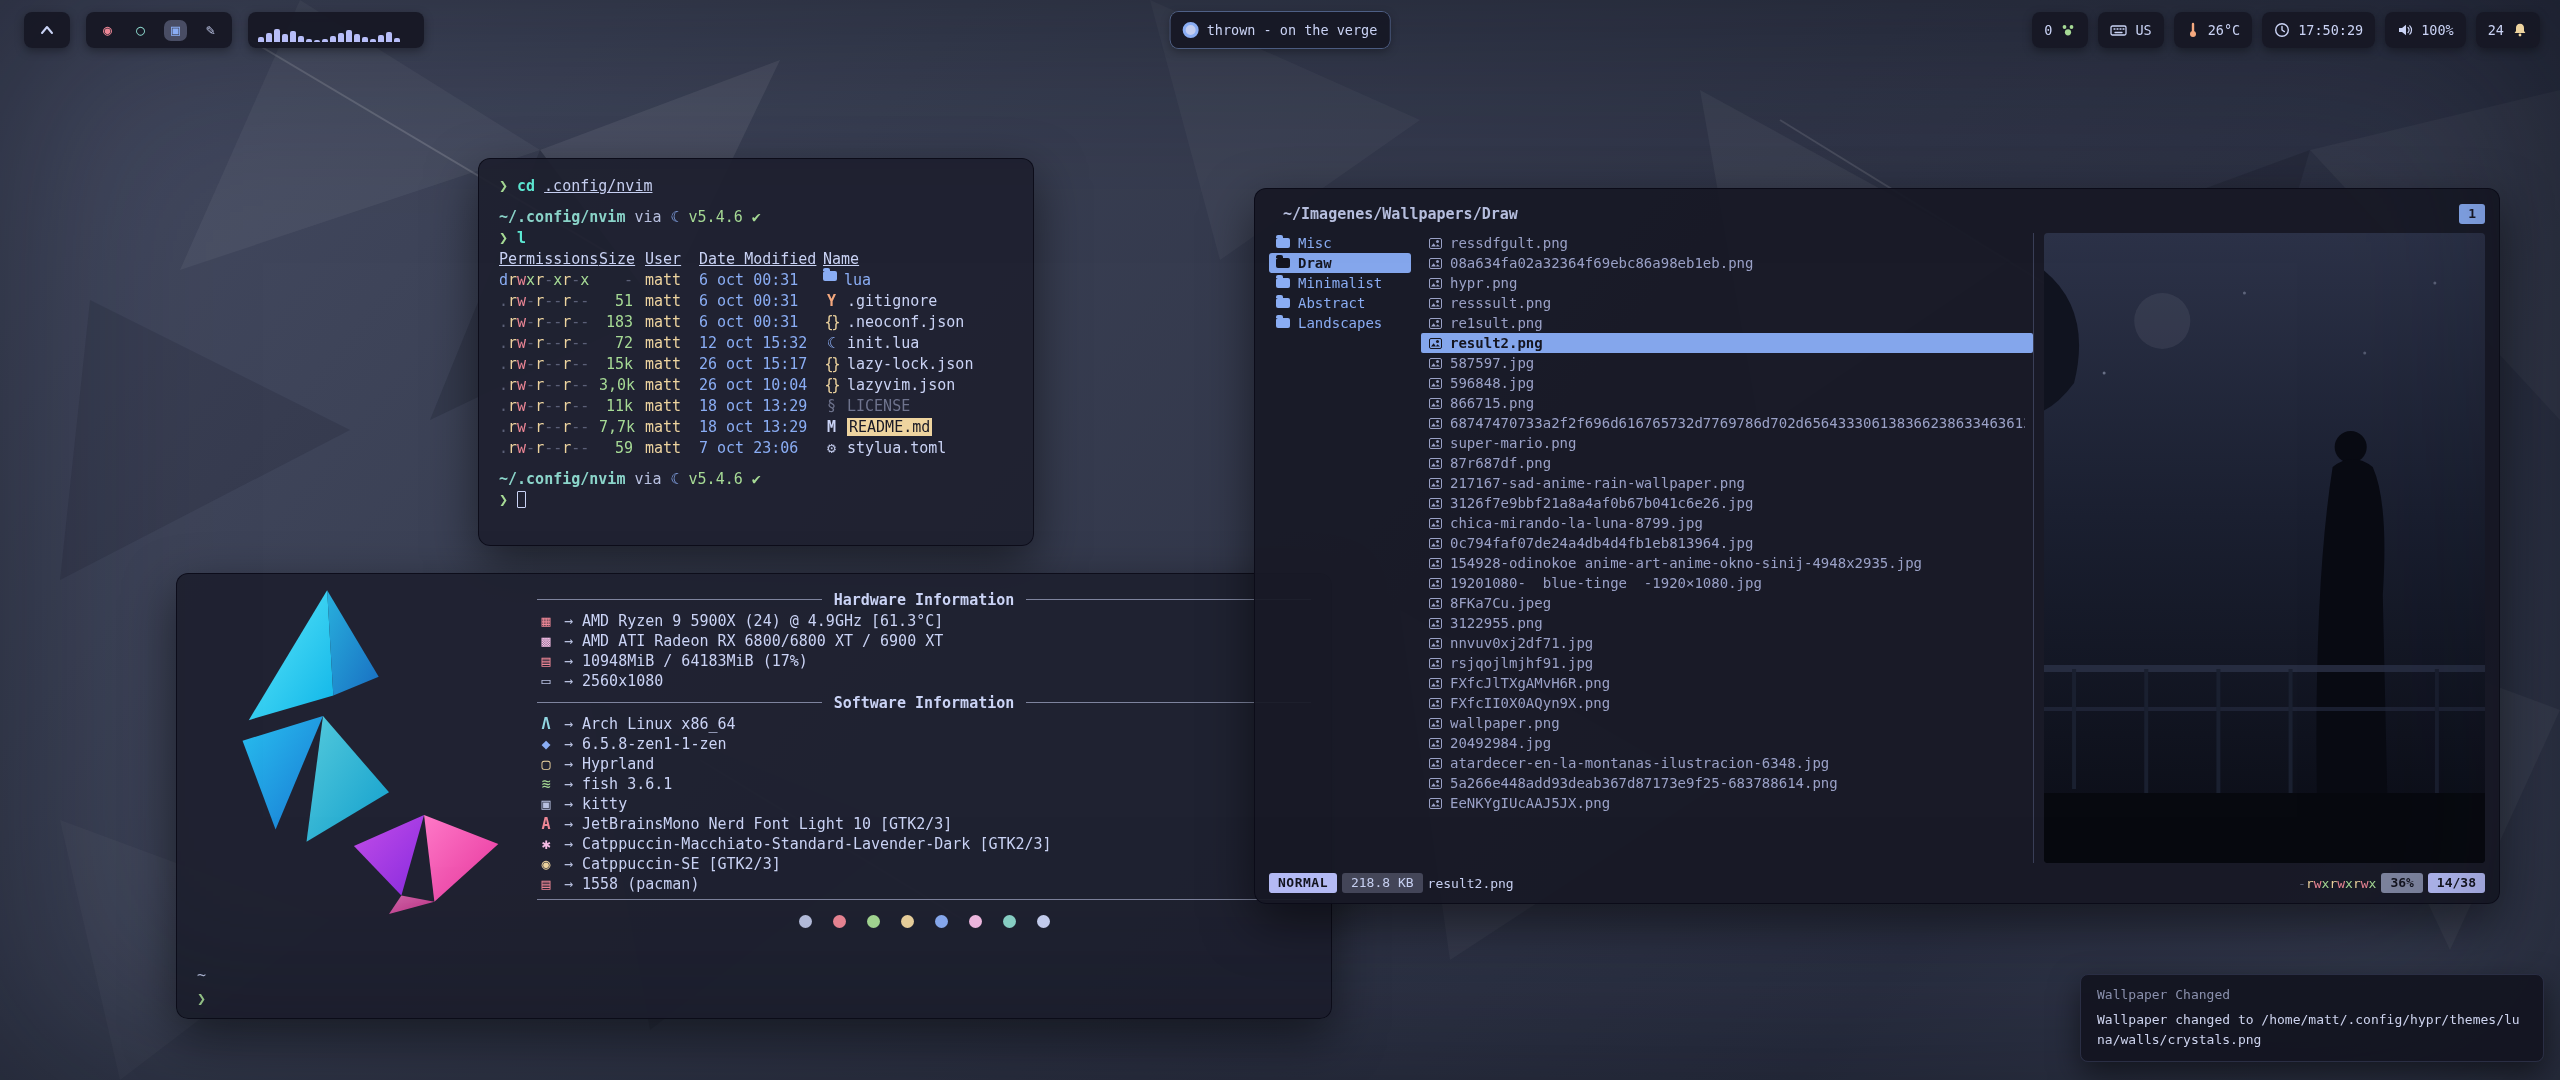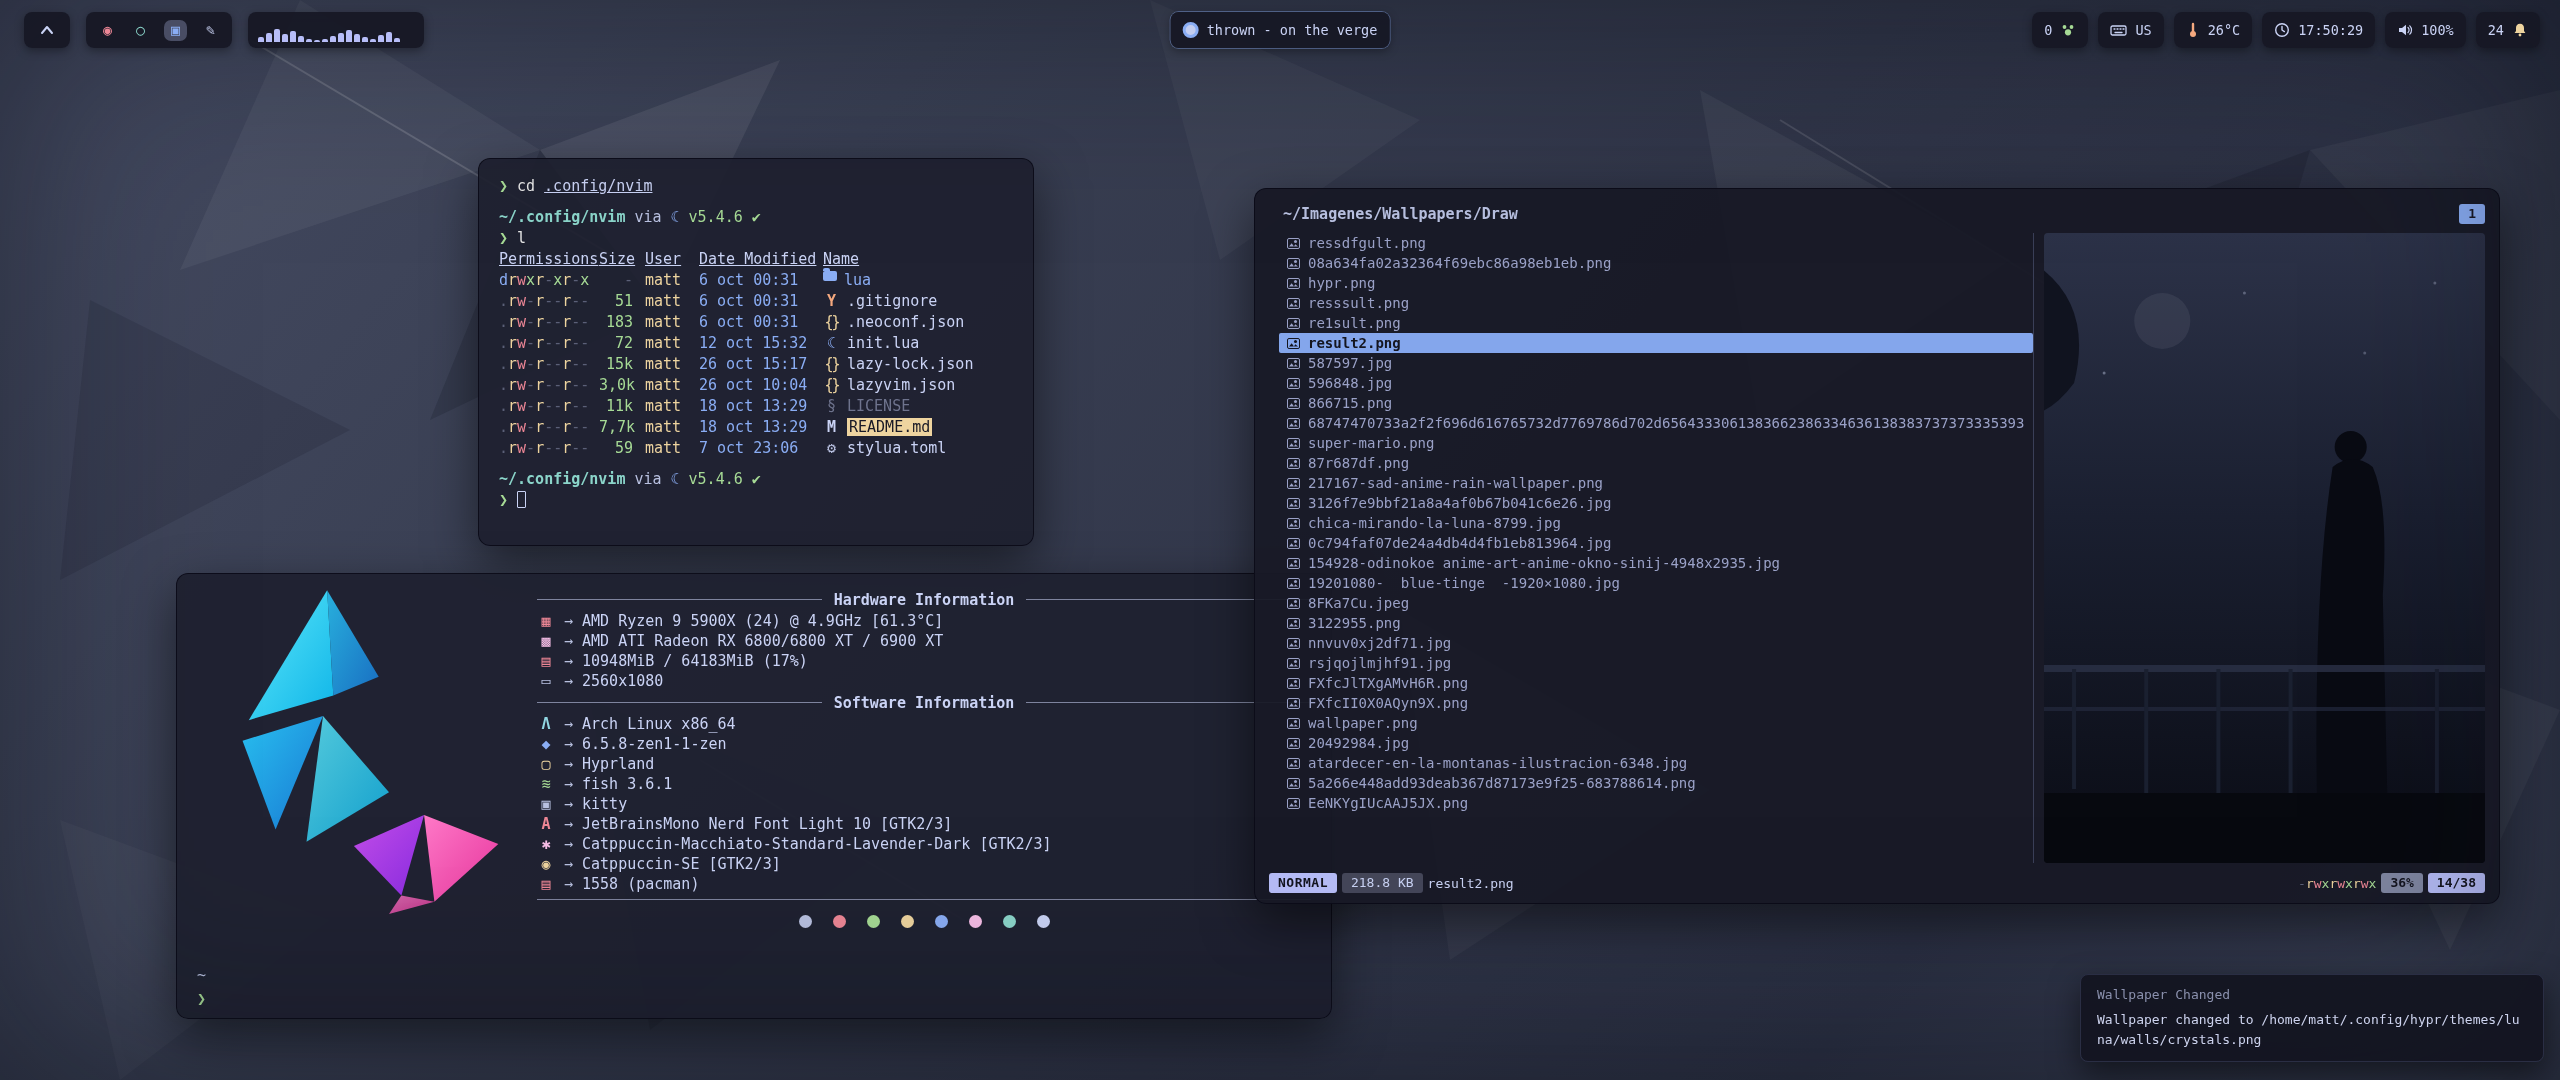--- a/index.html
+++ b/index.html
@@ -30,21 +30,21 @@
 
   
   .window{position:absolute;background:rgba(30,32,47,.93);border-radius:12px;
     border:1px solid rgba(10,11,24,.85);box-shadow:0 18px 50px rgba(0,0,0,.5);}
 
   
   .terminal{left:478px;top:158px;width:556px;height:388px;padding:16px 20px;font-size:15px;}
   .tline{display:flex;gap:9px;align-items:center;height:21px;white-space:pre;}
   .tgap{margin-top:10px;}
   .psym{color:#a6da95;font-weight:bold;}
-  .cmd{color:#e5e5e5;}
+  .cmd{color:#5eead4;font-weight:bold;}
   .arg{color:#cad3f5;text-decoration:underline;}
   .ctx-path{color:#8bd5ca;font-weight:bold;}
   .ctx-via{color:#b8c0e0;}
   .moon-glyph{color:#8aadf4;}
   .ctx-ver{color:#a6da95;}
   .ctx-ok{color:#a6da95;}
   .ls-header,.ls-row{display:grid;grid-template-columns:100px 46px 54px 124px 1fr;height:21px;align-items:center;}
   .ls-header span{color:#cad3f5;text-decoration:underline;}
   .ls-header .c-size{text-decoration:underline;}
   .c-size{text-align:right;padding-right:12px;color:#a6da95;}
@@ -493,20 +493,47 @@
     <div class="fx-tilde" data-name="prompt-path">~</div>
     <div class="fx-psym" data-name="prompt-symbol">❯</div>
   </section>
 
   <section class="window yazi" data-name="file-manager-window">
     <div class="yz-top">
       <span class="yz-path" data-name="breadcrumb-path">~/Imagenes/Wallpapers/Draw</span>
       <span class="yz-tab" data-name="tab-badge">1</span>
     </div>
     <div class="yz-body">
+      <div class="yz-side" data-name="parent-folders-pane">
+
+          <div class="yz-folder" data-name="folder-item">
+            <span class="ic-folder" data-name="folder-icon"></span>
+            <span class="yz-fname">Misc</span>
+          </div>
+
+          <div class="yz-folder sel" data-name="folder-item">
+            <span class="ic-folder" data-name="folder-icon"></span>
+            <span class="yz-fname">Draw</span>
+          </div>
+
+          <div class="yz-folder" data-name="folder-item">
+            <span class="ic-folder" data-name="folder-icon"></span>
+            <span class="yz-fname">Minimalist</span>
+          </div>
+
+          <div class="yz-folder" data-name="folder-item">
+            <span class="ic-folder" data-name="folder-icon"></span>
+            <span class="yz-fname">Abstract</span>
+          </div>
+
+          <div class="yz-folder" data-name="folder-item">
+            <span class="ic-folder" data-name="folder-icon"></span>
+            <span class="yz-fname">Landscapes</span>
+          </div>
+        </div>
       <div class="yz-list" data-name="file-list-pane">
 
           <div class="yz-file" data-name="file-item">
             <span class="ic-image" data-name="image-file-icon"></span>
             <span class="yz-name">ressdfgult.png</span>
           </div>
 
           <div class="yz-file" data-name="file-item">
             <span class="ic-image" data-name="image-file-icon"></span>
             <span class="yz-name">08a634fa02a32364f69ebc86a98eb1eb.png</span>

